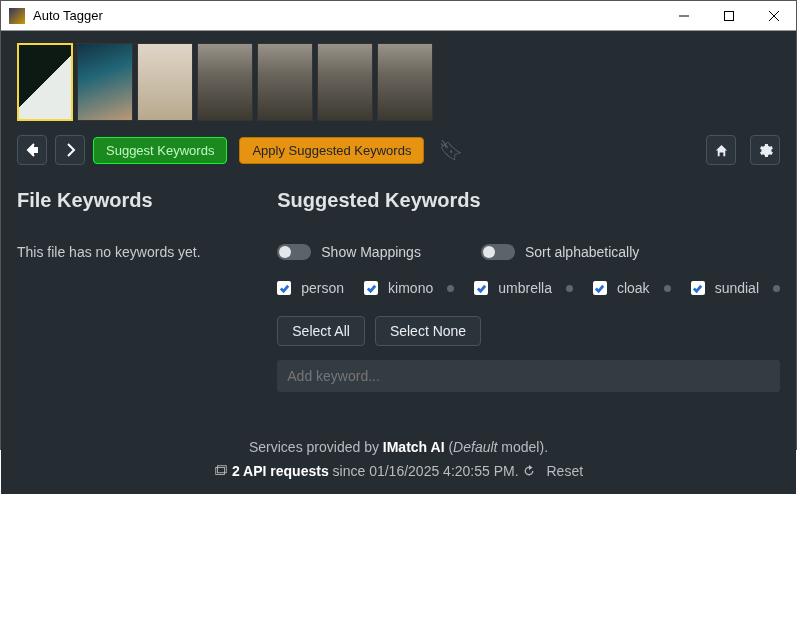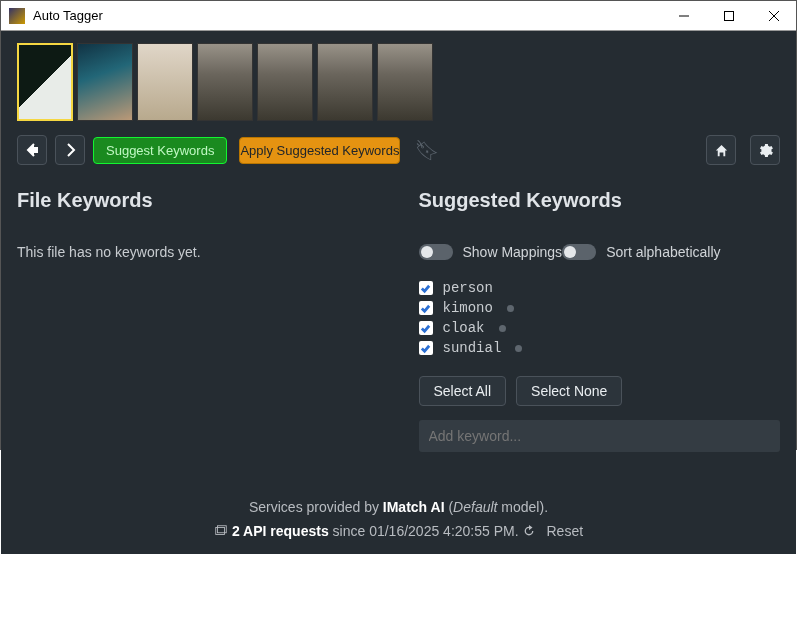--- a/index.html
+++ b/index.html
@@ -76,21 +76,21 @@
     border:1px solid #12f531;
     color:#bff7c2;
     padding:5px 12px;
     border-radius:4px;
     font-size:13px;
   }
   .btn-orange {
     background:#e59311;
     border:1px solid #b87500;
     color:#20252a;
-    padding:5px 0;
+    padding:5px 12px;
     border-radius:4px;
     font-size:13px;
     margin-left:4px;
   }
   .bookmark { color:#5a636c; font-size:20px; margin-left:6px; }
   .spacer { flex:1; }
   .iconbtn {
     width:30px; height:30px;
     background:#2c343b;
     border:1px solid #4a525a;
@@ -100,32 +100,32 @@
     margin-left:6px;
   }
   .iconbtn svg{width:15px;height:15px;fill:#eaeef1;}
 
   .columns { display:flex; flex:1; gap:40px; }
   .col { flex:1; display:flex; flex-direction:column; }
   .col-r { flex:1; display:flex; flex-direction:column; }
   h2 { font-size:20px; font-weight:600; color:#e0e4e8; margin-bottom:32px; }
   .empty-msg { font-size:14px; color:#c8ccd0; }
 
-  .toggles { display:flex; margin-bottom:20px; }
+  .toggles { display:flex; gap:60px; margin-bottom:20px; }
   .toggle { display:flex; align-items:center; gap:10px; font-size:14px; color:#d0d4d8; }
   .switch {
     width:34px; height:16px; border-radius:10px;
     background:#5b636b; position:relative;
   }
   .switch::after{
     content:""; position:absolute; left:2px; top:2px;
     width:12px; height:12px; border-radius:50%; background:#e4e7ea;
   }
 
-  .kw-list { list-style:none; display:flex; flex-direction:column; gap:4px;font-family:Liberation Mono, monospace; }
+  .kw-list { list-style:none; display:flex; flex-direction:row; gap:20px; }
   .kw-item { display:flex; align-items:center; gap:10px; font-size:14px; color:#c8ccd0; }
   .chk {
     width:14px; height:14px; background:#fff; border-radius:2px;
     display:flex; align-items:center; justify-content:center;
   }
   .chk svg{width:11px;height:11px;stroke:#2b6fd3;stroke-width:3;fill:none;}
   .dot { width:7px; height:7px; border-radius:50%; background:#5e666e; margin-left:4px; }
 
   .sel-buttons { display:flex; gap:10px; margin-top:auto; padding-top:20px; }
   .sel-btn {
@@ -253,20 +253,29 @@
               </span>
               <span>person</span>
             </li>
             <li class="kw-item">
               <span class="chk">
                 <svg viewBox="0 0 12 12">
                   <polyline points="2,6 5,9 10,3"></polyline>
                 </svg>
               </span>
               <span>kimono</span>
+              <span class="dot"></span>
+            </li>
+            <li class="kw-item">
+              <span class="chk">
+                <svg viewBox="0 0 12 12">
+                  <polyline points="2,6 5,9 10,3"></polyline>
+                </svg>
+              </span>
+              <span>umbrella</span>
               <span class="dot"></span>
             </li>
             <li class="kw-item">
               <span class="chk">
                 <svg viewBox="0 0 12 12">
                   <polyline points="2,6 5,9 10,3"></polyline>
                 </svg>
               </span>
               <span>cloak</span>
               <span class="dot"></span>

